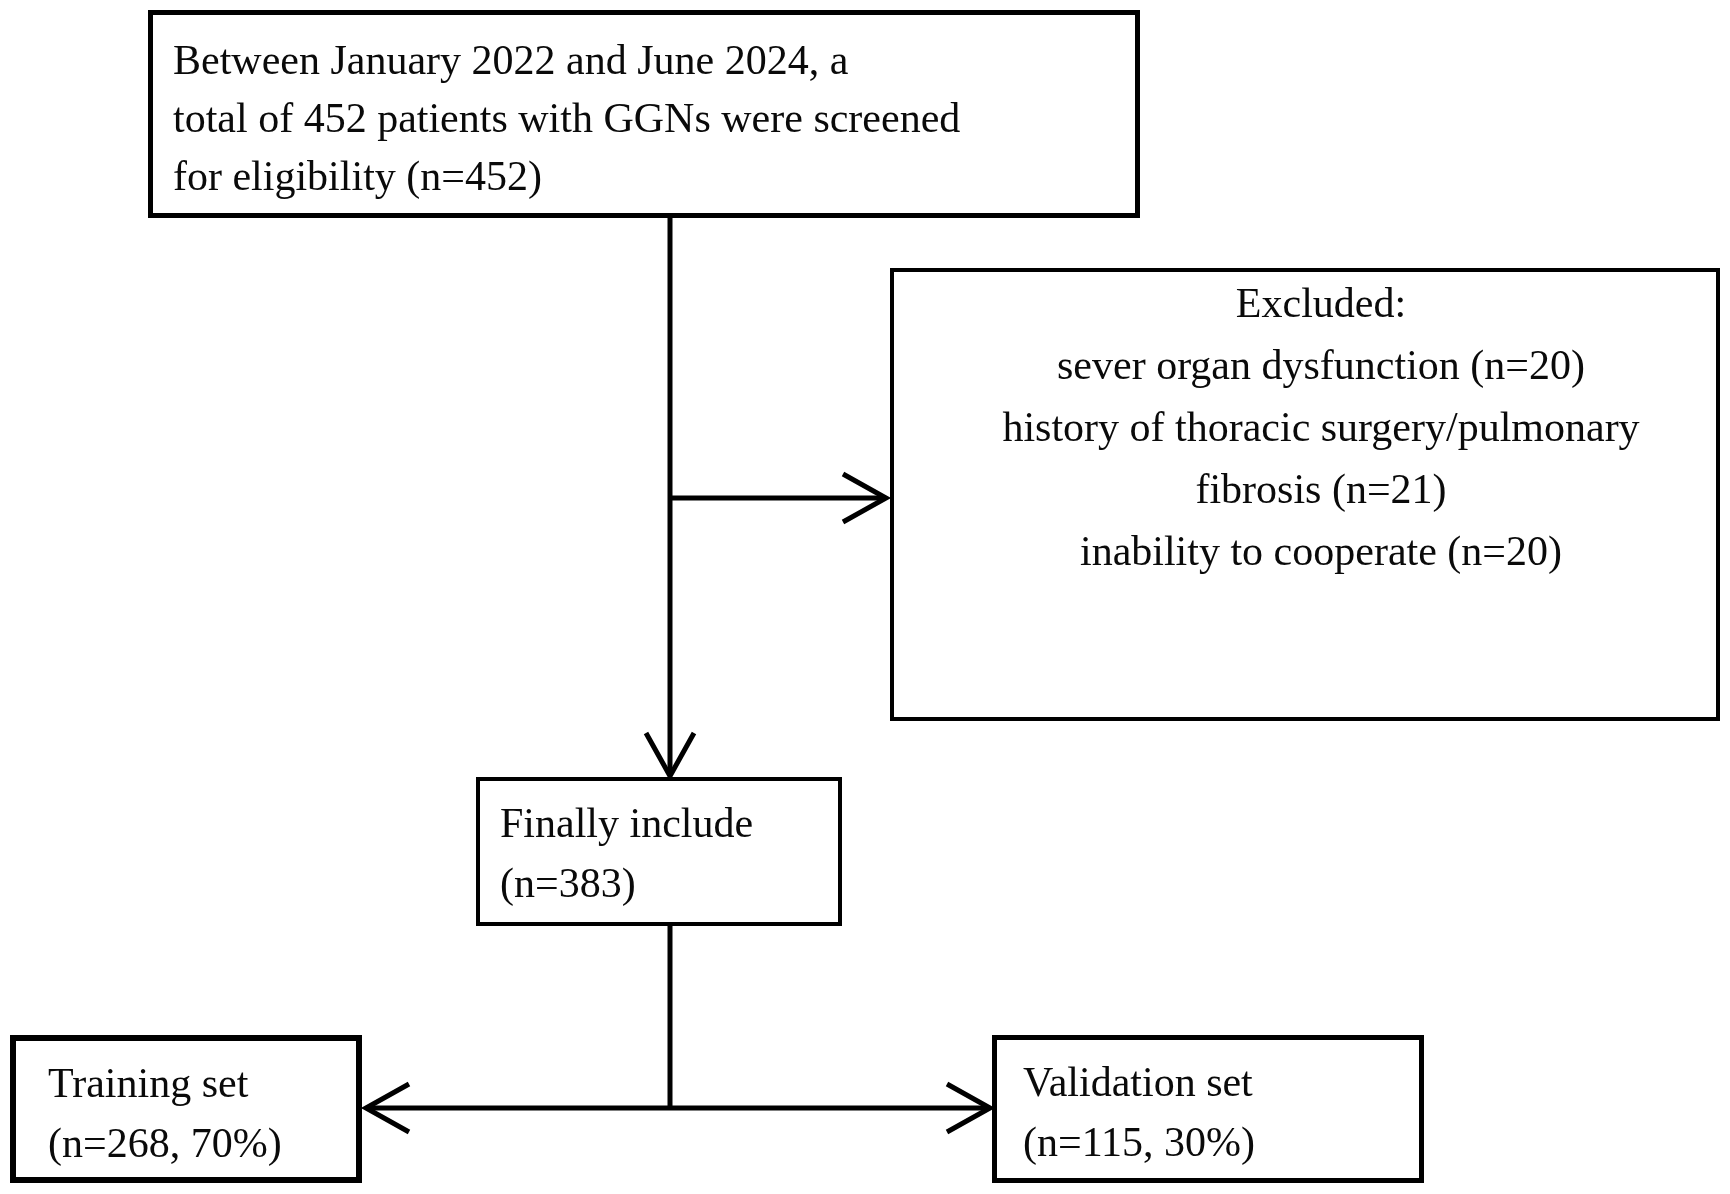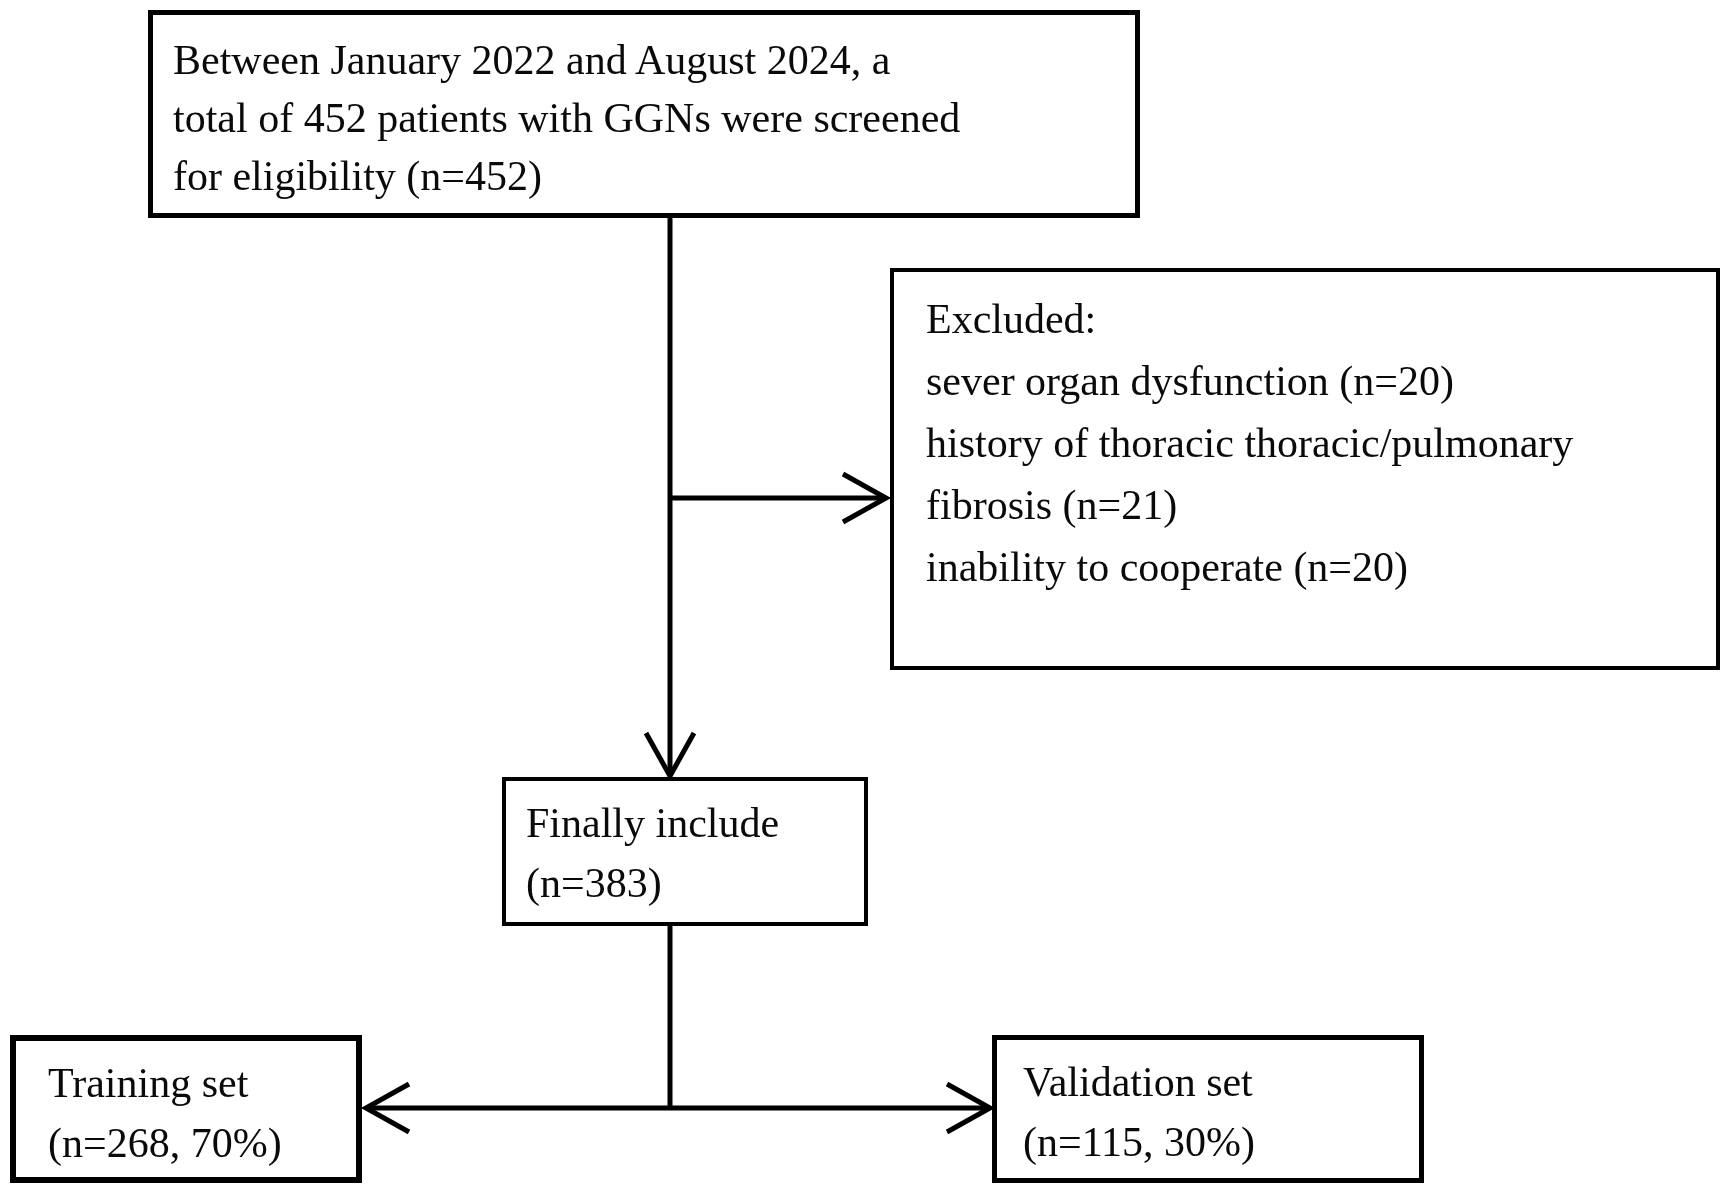--- a/index.html
+++ b/index.html
@@ -29,27 +29,28 @@
     display: block;
   }
   #screening-box {
     left: 148px; top: 10px;
     width: 992px; height: 208px;
     padding: 16px 0 0 20px;
     line-height: 58px;
   }
   #excluded-box {
     left: 890px; top: 268px;
-    width: 830px; height: 402px;
+    width: 830px; height: 453px;
     border-width: 4px;
-    padding: 16px 0 0 32px;
+    padding: 0 0 0 32px;
     line-height: 62px;
+    text-align: center;
   }
   #final-box {
-    left: 502px; top: 777px;
+    left: 476px; top: 777px;
     width: 366px; height: 149px;
     border-width: 4px;
     padding: 12px 0 0 20px;
     line-height: 60px;
   }
   #training-box {
     left: 10px; top: 1035px;
     width: 352px; height: 148px;
     border-width: 6px;
     padding: 12px 0 0 32px;
@@ -89,29 +90,29 @@
     <polyline points="843,474 886,498 843,522"></polyline>
 
     <line x1="670" y1="925" x2="670" y2="1108"></line>
 
     <line x1="368" y1="1108" x2="988" y2="1108"></line>
     <polyline points="409,1084 366,1108 409,1132"></polyline>
     <polyline points="947,1084 990,1108 947,1132"></polyline>
   </svg>
 
   <div class="flow-box" id="screening-box">
-    <span class="line">Between January 2022 and August 2024, a</span>
+    <span class="line">Between January 2022 and June 2024, a</span>
     <span class="line">total of 452 patients with GGNs were screened</span>
     <span class="line">for eligibility (n=452)</span>
   </div>
 
   <div class="flow-box" id="excluded-box">
     <span class="line">Excluded:</span>
     <span class="line">sever organ dysfunction (n=20)</span>
-    <span class="line">history of thoracic thoracic/pulmonary</span>
+    <span class="line">history of thoracic surgery/pulmonary</span>
     <span class="line">fibrosis (n=21)</span>
     <span class="line">inability to cooperate (n=20)</span>
   </div>
 
   <div class="flow-box" id="final-box">
     <span class="line">Finally include</span>
     <span class="line">(n=383)</span>
   </div>
 
   <div class="flow-box" id="training-box">

